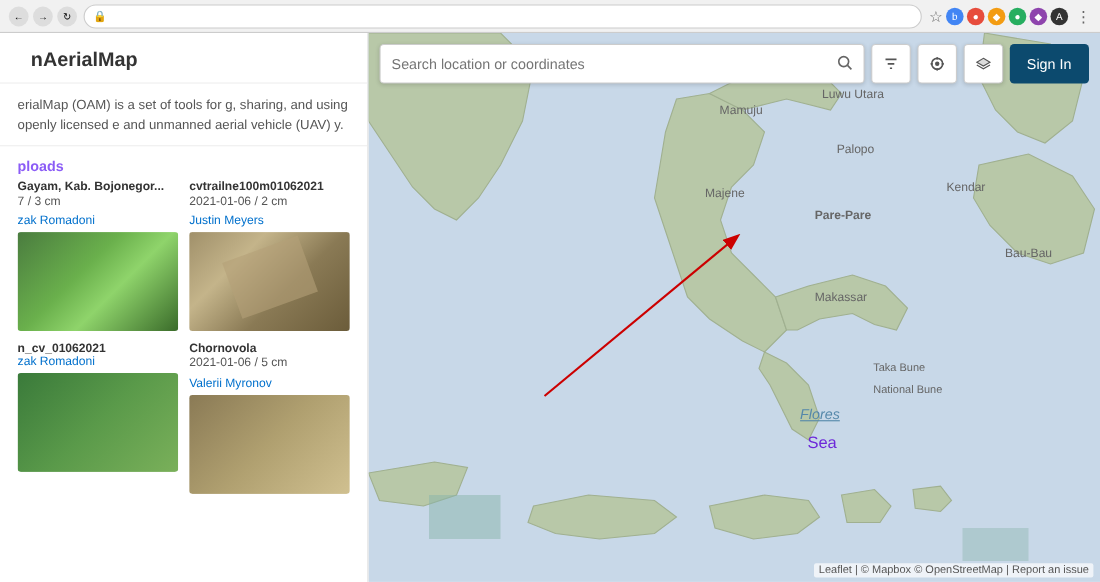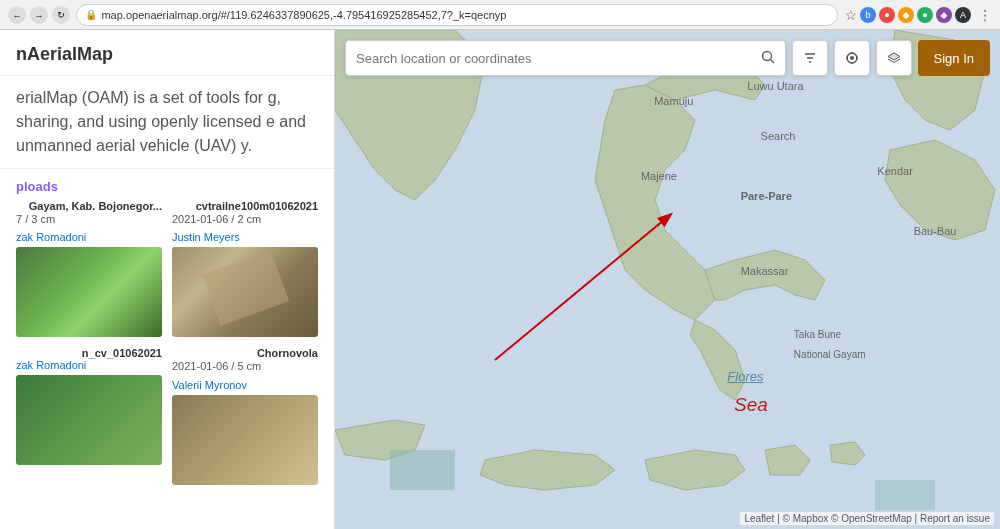--- a/index.html
+++ b/index.html
@@ -51,31 +51,31 @@
     .sidebar {
       width: 335px;
       min-width: 335px;
       background: #fff;
       overflow-y: auto;
       border-right: 1px solid #ddd;
       display: flex;
       flex-direction: column;
     }
     .sidebar-header {
-      padding: 14px 16px 10px;
+      padding: 14px 28px 10px;
       border-bottom: 1px solid #eee;
     }
     .app-title {
       font-size: 18px;
       font-weight: bold;
       color: #333;
     }
     .sidebar-description {
       padding: 10px 16px;
-      font-size: 16px;
+      font-size: 12px;
       color: #555;
       line-height: 1.5;
       border-bottom: 1px solid #eee;
     }
     .sidebar-section-title {
       padding: 10px 16px 6px;
       font-size: 13px;
       font-weight: bold;
       color: #8b5cf6;
     }
@@ -99,21 +99,20 @@
       line-height: 1.4;
       margin-bottom: 4px;
     }
     .imagery-item-title {
       font-size: 11px;
       font-weight: bold;
       color: #333;
       white-space: nowrap;
       overflow: hidden;
       text-overflow: ellipsis;
-      text-align: right;
     }
     .imagery-item-user {
       font-size: 11px;
       color: #0070cc;
       cursor: pointer;
     }
     .thumbnail {
       width: 100%;
       height: 90px;
       border-radius: 3px;
@@ -205,21 +204,21 @@
       border-radius: 4px;
       display: flex;
       align-items: center;
       justify-content: center;
       cursor: pointer;
       box-shadow: 0 1px 4px rgba(0,0,0,0.15);
       font-size: 14px;
       color: #555;
     }
     .sign-in-btn {
-      background: #a16207;
+      background: #0c4a6e;
       color: #fff;
       border: none;
       border-radius: 4px;
       padding: 6px 16px;
       font-size: 13px;
       cursor: pointer;
       height: 36px;
       white-space: nowrap;
     }
 
@@ -256,21 +255,20 @@
 <body>
 
 <div class="address-bar-row">
   <div class="nav-icons">
     <div class="nav-icon-btn">←</div>
     <div class="nav-icon-btn">→</div>
     <div class="nav-icon-btn">↻</div>
   </div>
   <div class="address-bar">
     <span class="lock-icon">🔒</span>
-    <span class="address-text">map.openaerialmap.org/#/119.6246337890625,-4.795416925285452,7?_k=qecnyp</span>
   </div>
   <div class="browser-actions">
     <span style="font-size:14px;cursor:pointer;color:#666;">☆</span>
     <div class="colored-icon" style="background:#4285f4;">b</div>
     <div class="colored-icon" style="background:#e74c3c;">●</div>
     <div class="colored-icon" style="background:#f39c12;">◆</div>
     <div class="colored-icon" style="background:#27ae60;">●</div>
     <div class="colored-icon" style="background:#8e44ad;">◆</div>
     <div class="colored-icon" style="background:#333;">A</div>
     <span style="font-size:14px;cursor:pointer;color:#666;margin-left:4px;">⋮</span>
@@ -360,30 +358,30 @@
         <path d="M 560 0 L 620 10 L 650 40 L 640 80 L 615 100 L 590 90 L 570 70 L 555 40 Z" fill="#b8c8a8" stroke="#a0b090" stroke-width="1"></path>
 
         <path d="M 555 120 L 600 110 L 640 130 L 660 160 L 650 200 L 620 210 L 590 200 L 565 175 L 550 150 Z" fill="#b8c8a8" stroke="#a0b090" stroke-width="1"></path>
 
         <rect x="55" y="420" width="65" height="40" fill="#88b4aa" opacity="0.5"></rect>
         <rect x="540" y="450" width="60" height="30" fill="#88b4aa" opacity="0.4"></rect>
       </svg>
 
       <div class="map-label" style="top:13%;left:48%;">Mamuju</div>
       <div class="map-label" style="top:10%;left:62%;">Luwu Utara</div>
-      <div class="map-label" style="top:20%;left:64%;">Search</div>
+      <div class="map-label" style="top:20%;left:64%;">Palopo</div>
       <div class="map-label" style="top:28%;left:46%;">Majene</div>
       <div class="map-label" style="top:32%;left:61%;font-weight:700;">Pare-Pare</div>
-      <div class="map-label" style="top:27%;left:79%;margin-left:17px;">Kendar</div>
+      <div class="map-label" style="top:27%;left:79%;">Kendar</div>
       <div class="map-label" style="top:47%;left:61%;">Makassar</div>
       <div class="map-label" style="top:39%;left:81%;padding-left:40px;">Bau-Bau</div>
       <div class="map-label" style="top:68%;left:59%;font-size:13px;font-style:italic;color:#5588aa;text-decoration:underline;">Flores</div>
-      <div class="map-label" style="top:73%;left:60%;font-size:19px;font-style:italic;color:#b91c1c;">Sea</div>
+      <div class="map-label" style="top:73%;left:60%;font-size:15px;color:#6d28d9;">Sea</div>
       <div class="map-label" style="top:60%;left:69%;font-size:10px;">Taka Bune</div>
-      <div class="map-label" style="top:64%;left:69%;font-size:10px;">National Gayam</div>
+      <div class="map-label" style="top:64%;left:69%;font-size:10px;">National Bune</div>
 
       <svg style="position:absolute;top:0;left:0;width:100%;height:100%;pointer-events:none;">
         <defs>
           <marker id="arrowhead" markerWidth="8" markerHeight="8" refX="6" refY="3" orient="auto">
             <polygon points="0 0, 8 3, 0 6" fill="#cc0000"></polygon>
           </marker>
         </defs>
 
         <line x1="160" y1="330" x2="335" y2="185" stroke="#cc0000" stroke-width="2" marker-end="url(#arrowhead)"></line>
       </svg>

